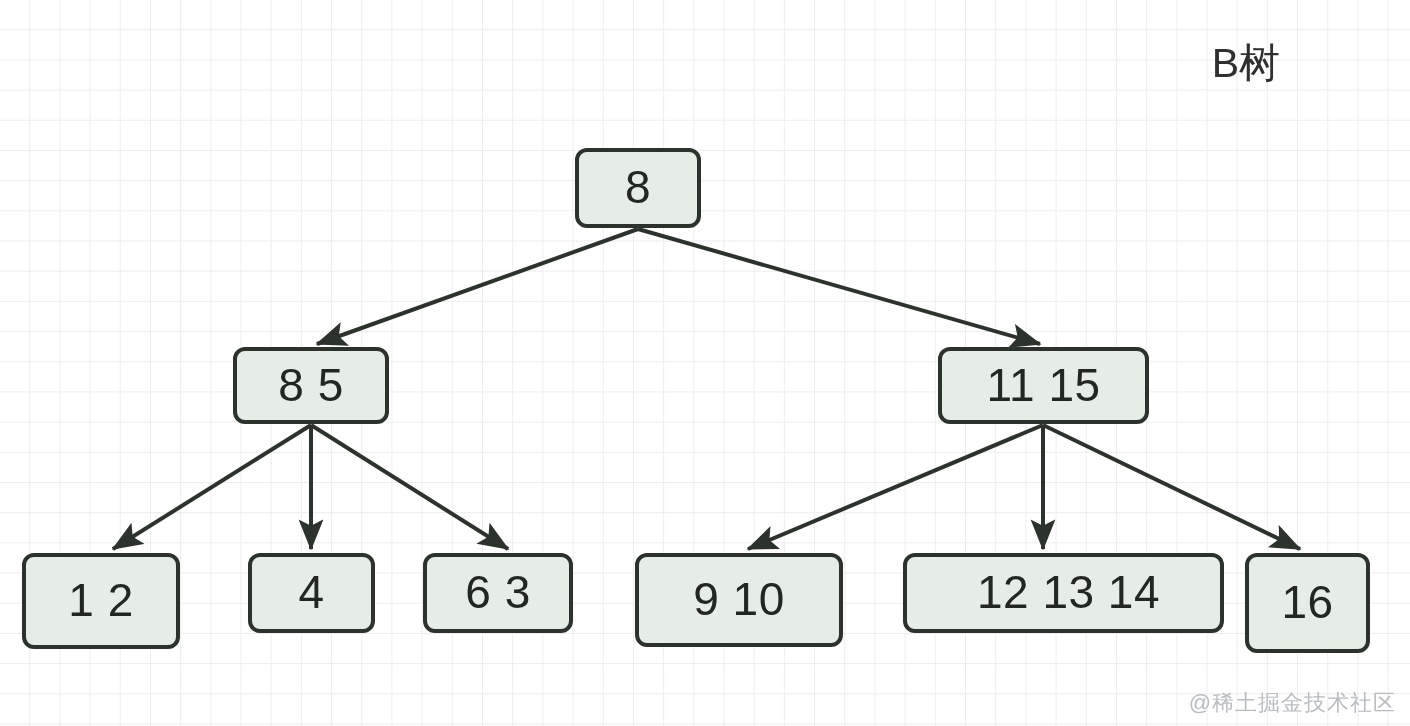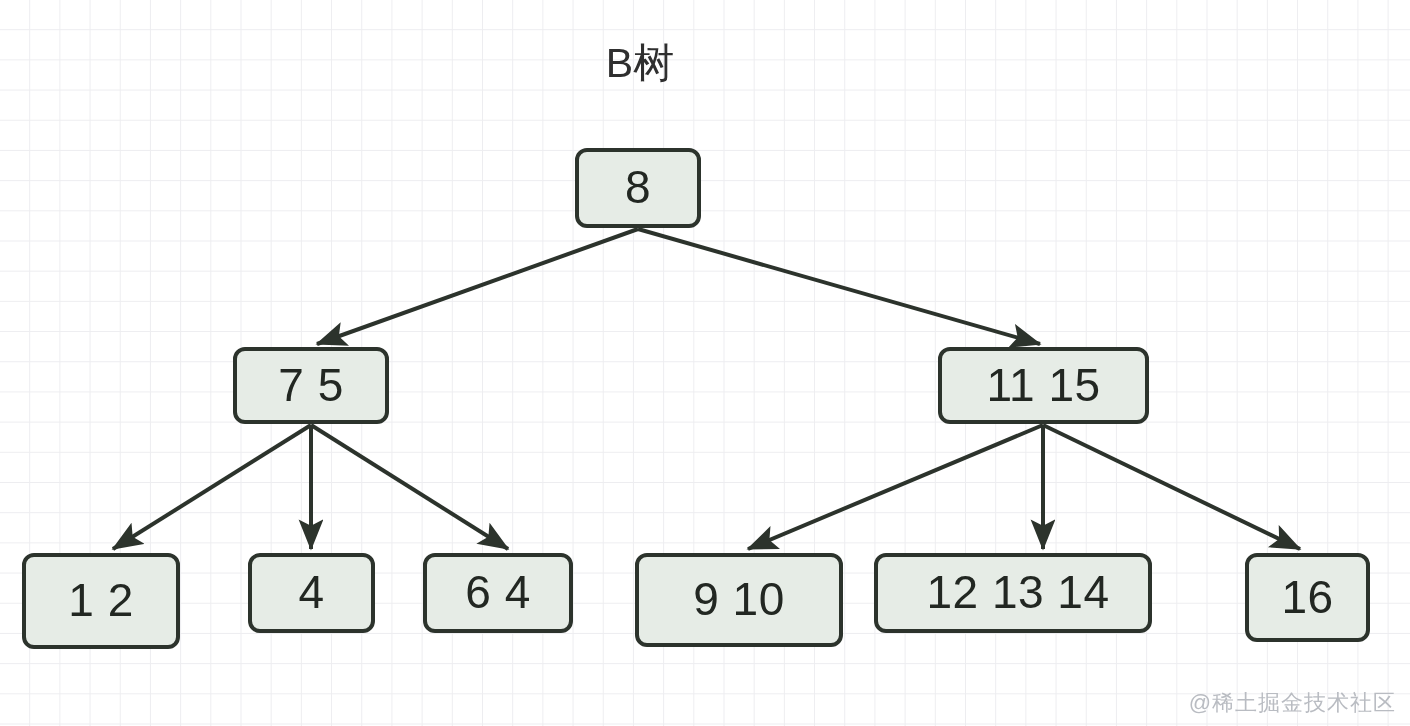--- a/index.html
+++ b/index.html
@@ -25,21 +25,21 @@
     left: 0; top: 0;
     width: 1410px;
     height: 726px;
     pointer-events: none;
   }
   .diagram-title {
     position: absolute;
     left: 0;
     top: 43px;
     width: 1280px;
-    text-align: center;
+    text-align: right;
     font-size: 41px;
     line-height: 1;
     color: #2f2f2f;
     font-family: "Liberation Sans", "DejaVu Sans", sans-serif;
     white-space: nowrap;
   }
   .node {
     position: absolute;
     box-sizing: border-box;
     background: #e6ecE6;
@@ -95,40 +95,40 @@
       </g>
   </svg>
 
   <div class="diagram-title">B树</div>
 
   <div id="nodes-group">
       <div class="node" id="node-root-8" style="left: 575px; top: 148px; width: 126px; height: 80px; background: rgb(230, 236, 230); border-color: rgb(44, 51, 44);">
         <span class="node-label">8</span>
       </div>
       <div class="node" id="node-internal-3-5" style="left: 233px; top: 347px; width: 156px; height: 77px; background: rgb(230, 236, 230); border-color: rgb(44, 51, 44);">
-        <span class="node-label">7 5</span>
+        <span class="node-label">8 5</span>
       </div>
       <div class="node" id="node-internal-11-15" style="left: 938px; top: 347px; width: 211px; height: 77px; background: rgb(230, 236, 230); border-color: rgb(44, 51, 44); justify-content: center;">
         <span class="node-label">11 15</span>
       </div>
       <div class="node" id="node-leaf-1-2" style="left: 22px; top: 553px; width: 158px; height: 96px; background: rgb(230, 236, 230); border-color: rgb(44, 51, 44);">
         <span class="node-label">1 2</span>
       </div>
       <div class="node" id="node-leaf-4" style="left: 248px; top: 553px; width: 127px; height: 80px; background: rgb(230, 236, 230); border-color: rgb(44, 51, 44);">
         <span class="node-label">4</span>
       </div>
       <div class="node" id="node-leaf-6-7" style="left: 423px; top: 553px; width: 150px; height: 80px; background: rgb(230, 236, 230); border-color: rgb(44, 51, 44);">
-        <span class="node-label">6 4</span>
+        <span class="node-label">6 3</span>
       </div>
       <div class="node" id="node-leaf-9-10" style="left: 635px; top: 553px; width: 208px; height: 94px; background: rgb(230, 236, 230); border-color: rgb(44, 51, 44);">
         <span class="node-label">9 10</span>
       </div>
-      <div class="node" id="node-leaf-12-13-14" style="left: 874px; top: 553px; width: 278px; height: 80px; background: rgb(230, 236, 230); border-color: rgb(44, 51, 44); padding-left: 10px;">
+      <div class="node" id="node-leaf-12-13-14" style="left: 903px; top: 553px; width: 321px; height: 80px; background: rgb(230, 236, 230); border-color: rgb(44, 51, 44); padding-left: 10px;">
         <span class="node-label">12 13 14</span>
       </div>
-      <div class="node" id="node-leaf-16" style="left: 1245px; top: 553px; width: 125px; height: 89px; background: rgb(230, 236, 230); border-color: rgb(44, 51, 44);">
+      <div class="node" id="node-leaf-16" style="left: 1245px; top: 553px; width: 125px; height: 100px; background: rgb(230, 236, 230); border-color: rgb(44, 51, 44);">
         <span class="node-label">16</span>
       </div>
     </div>
 
   <div class="watermark">@稀土掘金技术社区</div>
 
 </div>
 
 </body></html>

